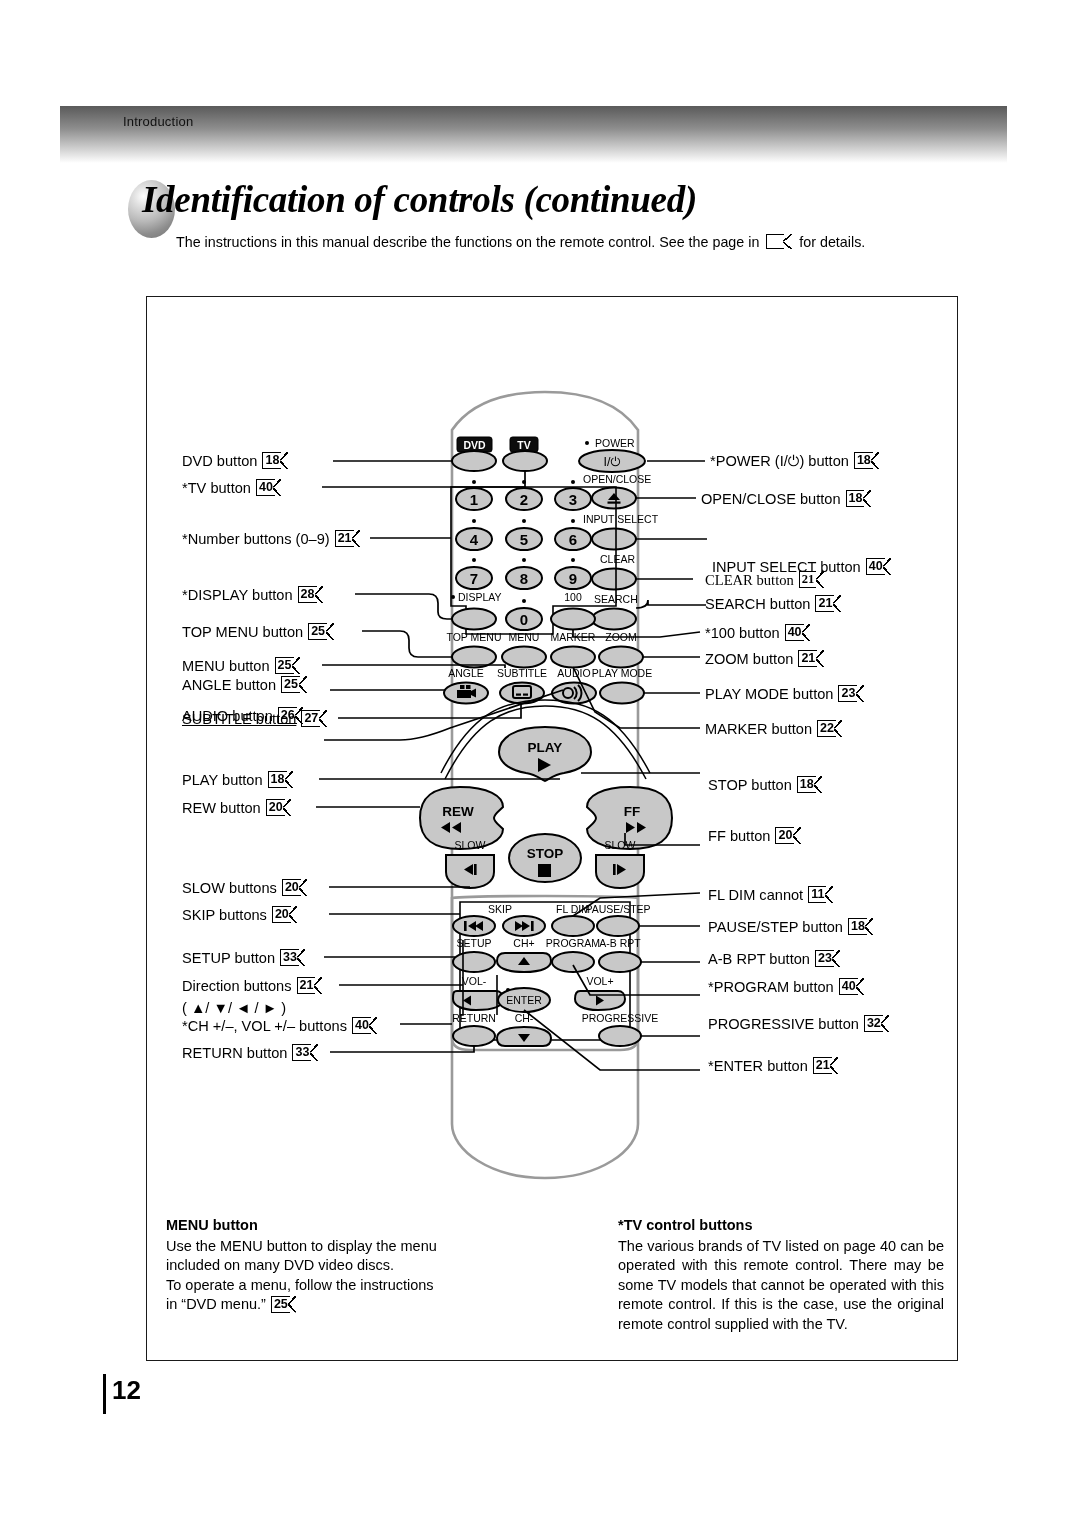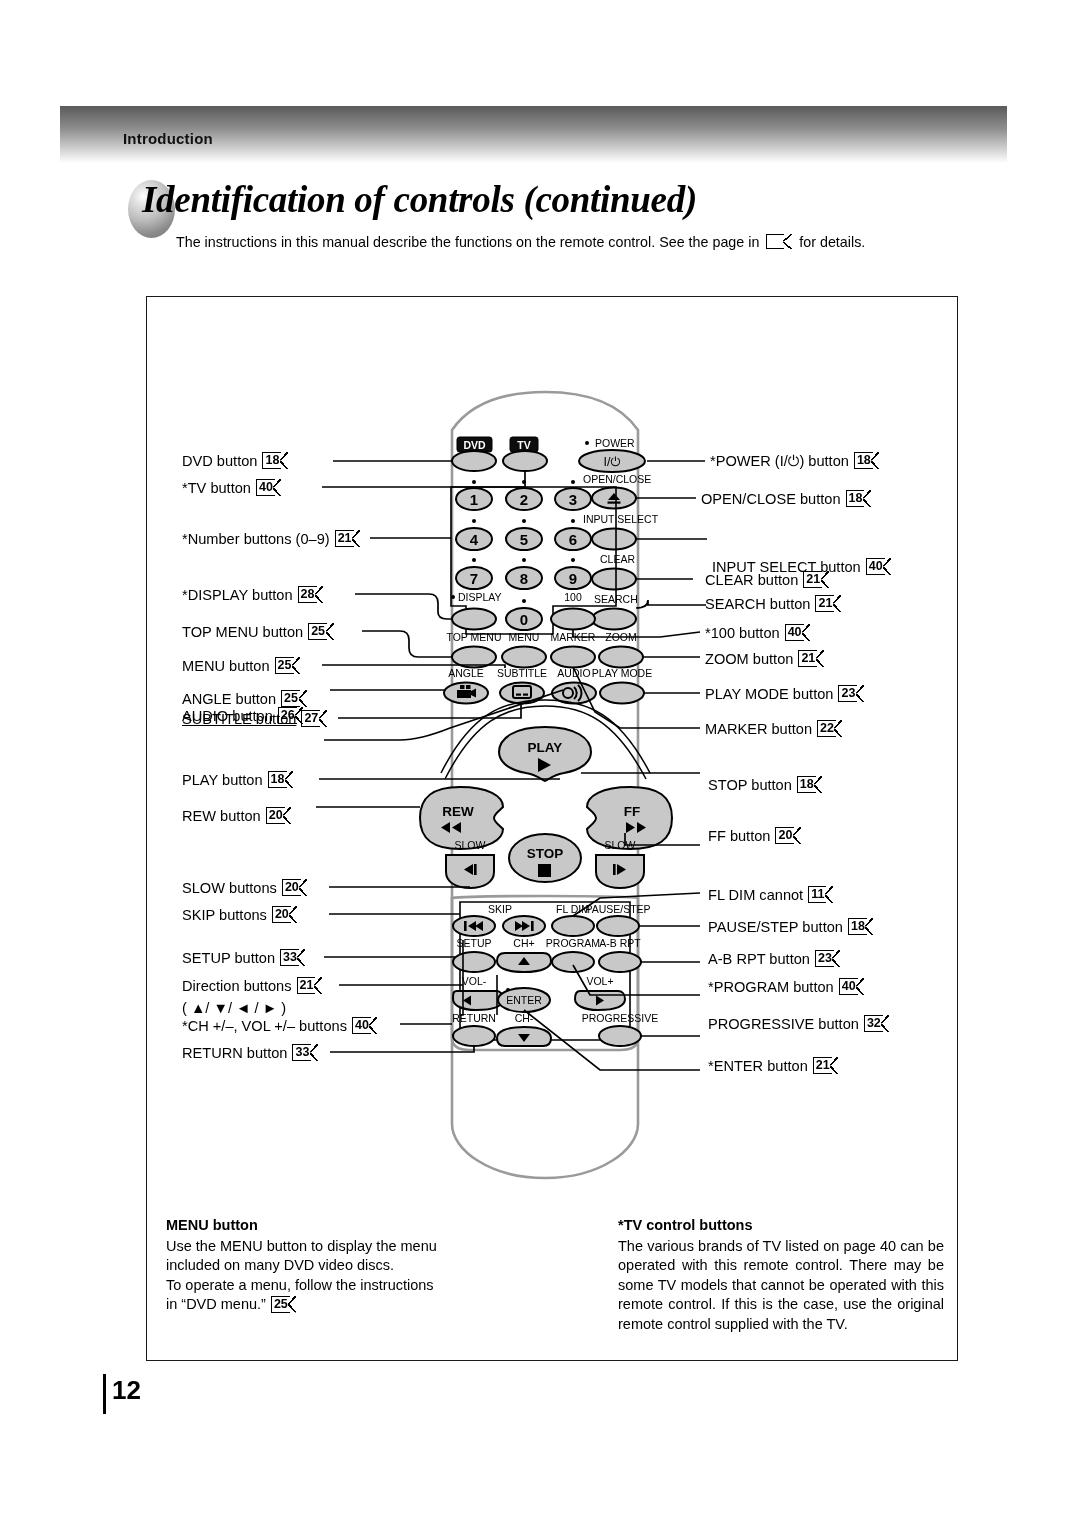--- a/index.html
+++ b/index.html
@@ -9,21 +9,21 @@
     color:#000;position:relative;overflow:hidden;
   }
   .page{position:absolute;inset:0;}
 
   
   .hdr-band{
     position:absolute;left:60px;top:106px;width:947px;height:57px;
     background:linear-gradient(to bottom,#5a5a5a 0%,#8e8e8e 40%,#d0d0d0 75%,#ffffff 100%);
   }
   .hdr-band .chap{
-    position:absolute;left:63px;top:24px;font-size:15px;font-weight:bold;
+    position:absolute;left:63px;top:8px;font-size:13px;font-weight:normal;
     letter-spacing:.2px;color:#111;
   }
 
   
   .title-wrap{position:absolute;left:128px;top:178px;width:900px;height:64px;}
   .title-ball{
     position:absolute;left:0;top:2px;width:47px;height:58px;border-radius:50%;
     background:radial-gradient(circle at 33% 28%, #ffffff 0%, #e2e2e2 18%, #b9b9b9 48%, #8d8d8d 72%, #6f6f6f 100%);
   }
   .title-txt{
@@ -402,33 +402,33 @@
   </div>
   <div class="lbl" style="left:182px;top:586px;">
     <span>*DISPLAY button</span><span class="pg" style="width: 25.9062px;"><i>28</i><u style="left: 17.4062px;"></u></span>
   </div>
   <div class="lbl" style="left:182px;top:623px;">
     <span>TOP MENU button</span><span class="pg" style="width: 25.9062px;"><i>25</i><u style="left: 17.4062px;"></u></span>
   </div>
   <div class="lbl" style="left:182px;top:657px;">
     <span>MENU button</span><span class="pg" style="width: 25.9062px;"><i>25</i><u style="left: 17.4062px;"></u></span>
   </div>
-  <div class="lbl" style="left:182px;top:690px;">
+  <div class="lbl" style="left:182px;top:676px;">
     <span>ANGLE button</span><span class="pg" style="width: 25.9062px;"><i>25</i><u style="left: 17.4062px;"></u></span>
   </div>
   <div class="lbl" style="left:182px;top:710px;text-decoration:underline;">
     <span>SUBTITLE button</span><span class="pg" style="width: 25.9062px; padding-left: 46px;"><i>27</i><u style="left: 17.4062px;"></u></span>
   </div>
   <div class="lbl" style="left:182px;top:707px;">
     <span>AUDIO button</span><span class="pg" style="width: 25.9062px;"><i>26</i><u style="left: 17.4062px;"></u></span>
   </div>
   <div class="lbl" style="left:182px;top:771px;">
     <span>PLAY button</span><span class="pg" style="width: 25.9062px;"><i>18</i><u style="left: 17.4062px;"></u></span>
   </div>
-  <div class="lbl" style="left:182px;top:799px;margin-top:8px;">
+  <div class="lbl" style="left:182px;top:799px;">
     <span>REW button</span><span class="pg" style="width: 25.9062px;"><i>20</i><u style="left: 17.4062px;"></u></span>
   </div>
   <div class="lbl" style="left:182px;top:879px;">
     <span>SLOW buttons</span><span class="pg" style="width: 25.9062px;"><i>20</i><u style="left: 17.4062px;"></u></span>
   </div>
   <div class="lbl" style="left:182px;top:906px;">
     <span>SKIP buttons</span><span class="pg" style="width: 25.9062px;"><i>20</i><u style="left: 17.4062px;"></u></span>
   </div>
   <div class="lbl" style="left:182px;top:949px;">
     <span>SETUP button</span><span class="pg" style="width: 25.9062px;"><i>33</i><u style="left: 17.4062px;"></u></span>
@@ -446,21 +446,21 @@
 
   <div class="lbl r" style="left:710px;top:452px;">
     <span>*POWER (I/⏻) button</span><span class="pg" style="width: 25.9062px;"><i>18</i><u style="left: 17.4062px;"></u></span>
   </div>
   <div class="lbl r" style="left:701px;top:490px;">
     <span>OPEN/CLOSE button</span><span class="pg" style="width: 25.9062px;"><i>18</i><u style="left: 17.4062px;"></u></span>
   </div>
   <div class="lbl r" style="left:712px;top:531px;margin-top:27px;">
     <span>INPUT SELECT button</span><span class="pg" style="width: 25.9062px;"><i>40</i><u style="left: 17.4062px;"></u></span>
   </div>
-  <div class="lbl r" style="left:705px;top:571px;">
+  <div class="lbl r" style="left:705px;top:571px;font-family:Liberation Serif, serif;">
     <span>CLEAR button</span><span class="pg" style="width: 25.9062px;"><i>21</i><u style="left: 17.4062px;"></u></span>
   </div>
   <div class="lbl r" style="left:705px;top:595px;">
     <span>SEARCH button</span><span class="pg" style="width: 25.9062px;"><i>21</i><u style="left: 17.4062px;"></u></span>
   </div>
   <div class="lbl r" style="left:705px;top:624px;">
     <span>*100 button</span><span class="pg" style="width: 25.9062px;"><i>40</i><u style="left: 17.4062px;"></u></span>
   </div>
   <div class="lbl r" style="left:705px;top:650px;">
     <span>ZOOM button</span><span class="pg" style="width: 25.9062px;"><i>21</i><u style="left: 17.4062px;"></u></span>

